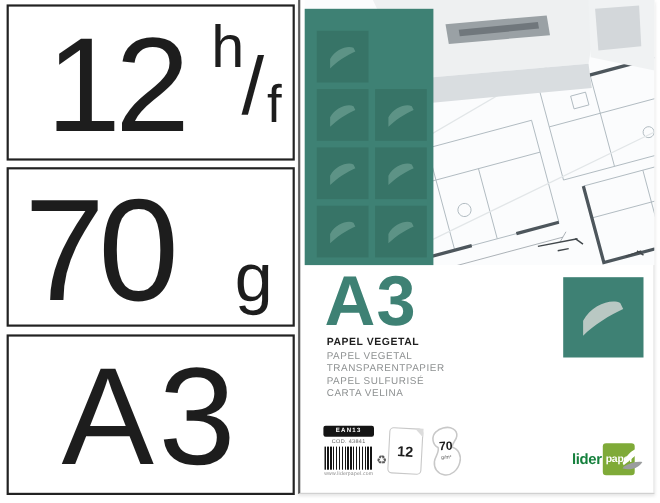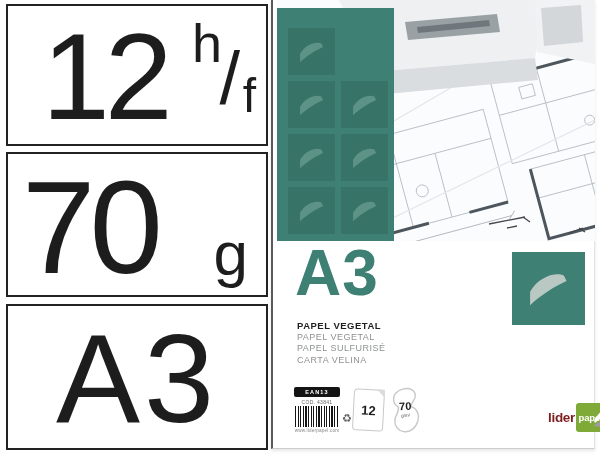--- a/index.html
+++ b/index.html
@@ -32,21 +32,21 @@
   .teal-col { position:absolute; left:4px; top:8px; width:117px; height:233px;
               background:#3e8174; display:grid;
               grid-template-columns:47px 47px; grid-auto-rows:47px;
               column-gap:6px; row-gap:6px; padding:20px 0 0 11px; }
   .tile { background:#377467; display:flex; align-items:center; justify-content:center; }
   .tile.empty { background:transparent; }
   .tile svg { width:34px; height:34px; }
 
   .a3-title { position:absolute; left:22px; top:241px; font-size:64px; font-weight:bold;
               color:#3e8174; letter-spacing:1px; line-height:1; }
-  .names { position:absolute; left:24px; top:320px; font-size:9px; letter-spacing:.5px;
+  .names { position:absolute; left:24px; top:306px; font-size:9px; letter-spacing:.5px;
            line-height:11.5px; color:#8e9192; white-space:nowrap; }
   .names .primary { font-weight:bold; color:#1f1f1f; font-size:9.5px; }
 
   .logo-tile { position:absolute; left:239px; top:252px; width:73px; height:73px;
                background:#3e8174; display:flex; align-items:center; justify-content:center; }
   .logo-tile svg { width:54px; height:54px; }
 
   
   .label-block { position:absolute; left:21px; top:387px; width:46px; text-align:center; }
   .ean-header { width:46px; height:10px; background:#141414; border-radius:2px; color:#fff;
@@ -68,21 +68,21 @@
   .weight-badge { position:absolute; left:117px; top:387px; width:31px; height:48px;
                   transform:rotate(-3deg); }
   .weight-badge svg { position:absolute; left:0; top:0; }
   .weight-badge .n { position:absolute; left:0; top:13px; width:100%; text-align:center;
                      font-size:11px; font-weight:bold; color:#1c1c1c; }
   .weight-badge .u { position:absolute; left:0; top:26px; width:100%; text-align:center;
                      font-size:4.6px; color:#555; }
 
   
   .brand-logo { position:absolute; left:247px; top:403px; display:flex; align-items:center; }
-  .brand-prefix { font-size:13.5px; font-weight:bold; color:#7f1d1d; letter-spacing:-.3px;margin-left:28px; }
+  .brand-prefix { font-size:13.5px; font-weight:bold; color:#15803d; letter-spacing:-.3px; }
   .brand-box { position:relative; width:29px; height:29px; background:#7faa38;
                border-radius:3px; margin-left:1px; }
   .brand-suffix { position:absolute; left:0; top:9px; width:100%; text-align:center;
                   font-size:9.5px; font-weight:bold; color:#fff; letter-spacing:-.2px; }
   .brand-swoosh { position:absolute; right:-8px; top:1px; }
 </style>
 </head>
 <body>
 
 <div class="canvas">
@@ -201,20 +201,21 @@
           <svg viewBox="0 0 40 40">
             <path d="M6,32 L6,22 C12,11 25,7 31,10 L33,14 C24,18 13,25 6,32 Z" fill="#5d9386"></path>
           </svg>
         </div>
     </div>
 
     <div class="a3-title">A3</div>
     <div class="names">
       <div class="primary">PAPEL VEGETAL</div>
       <div>PAPEL VEGETAL</div>
+      <div>TRANSPARENTPAPIER</div>
       <div>PAPEL SULFURISÉ</div>
       <div>CARTA VELINA</div>
     </div>
 
     <div class="logo-tile">
       <svg viewBox="0 0 40 40">
         <path d="M6,32 L6,22 C12,11 25,7 31,10 L33,14 C24,18 13,25 6,32 Z" fill="#b9c8c3"></path>
       </svg>
     </div>
 

